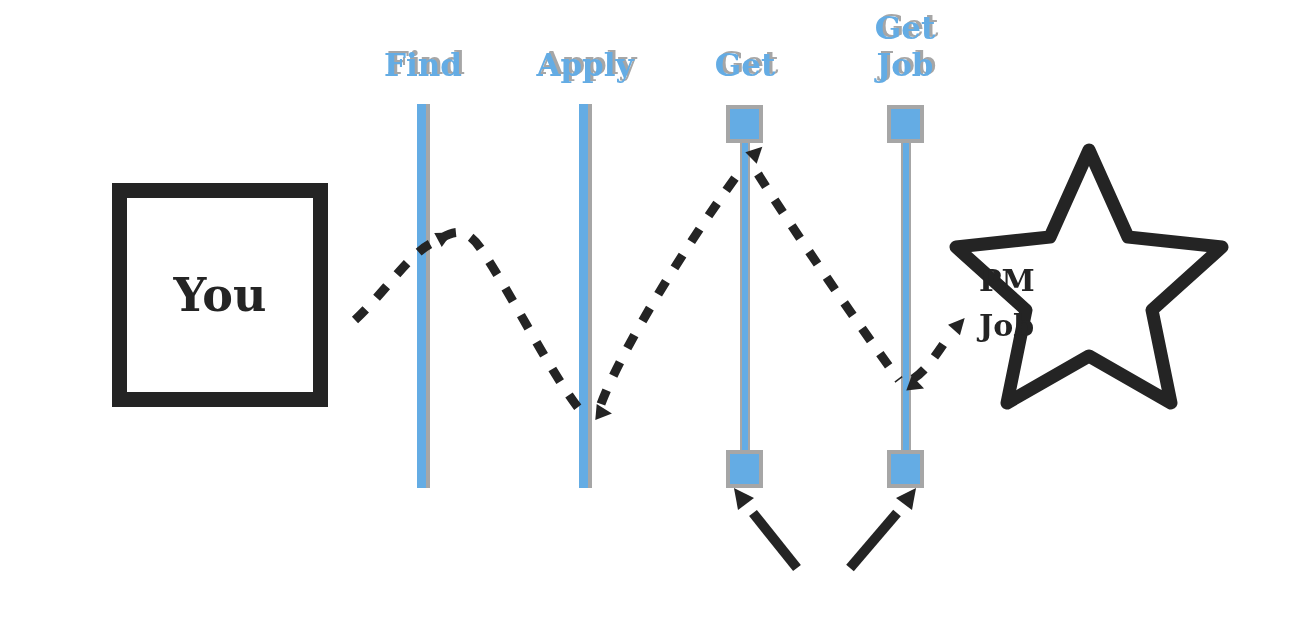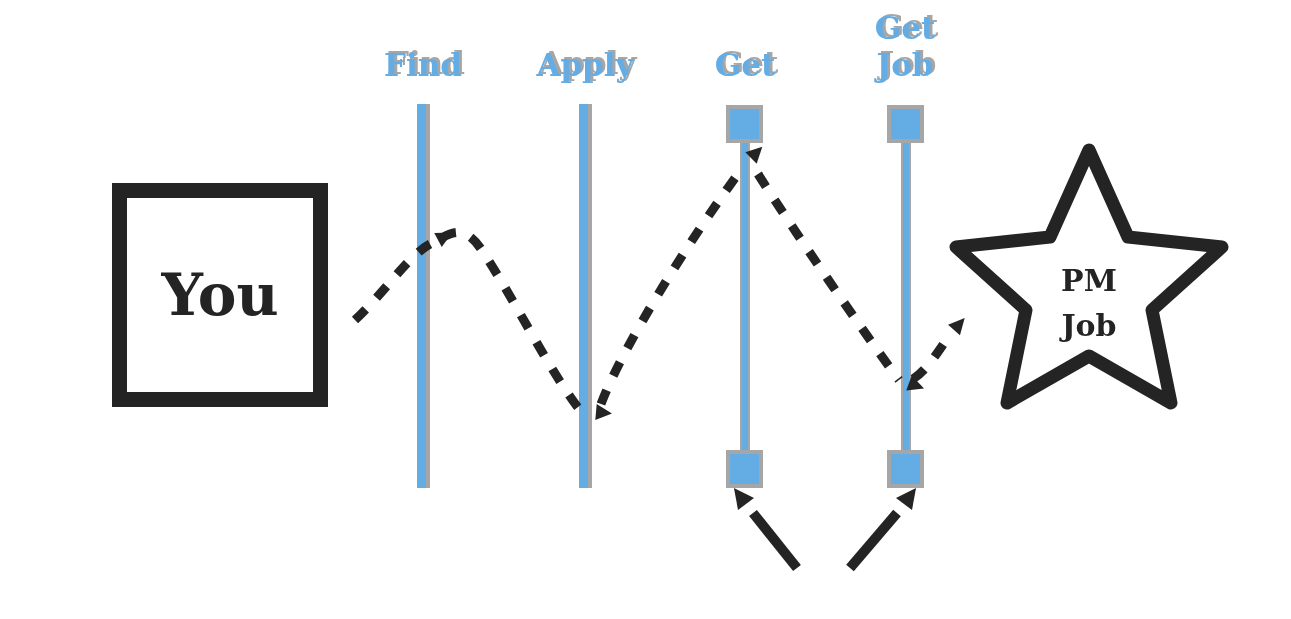--- a/index.html
+++ b/index.html
@@ -60,30 +60,29 @@
     position: absolute;
     left: 112px;
     top: 183px;
     width: 216px;
     height: 224px;
     border: 15px solid var(--ink-black);
     display: flex;
     align-items: center;
     justify-content: center;
     font-weight: bold;
-    font-size: 58px;
+    font-size: 46px;
     color: var(--ink-black);
     background: var(--background);
   }
   .star-label {
     position: absolute;
     left: 979px;
     top: 258px;
     width: 220px;
-    text-align: center;
     font-weight: bold;
     font-size: 30px;
     line-height: 45px;
     color: var(--ink-black);
   }
   .gates-label {
     position: absolute;
     left: 674px;
     top: 574px;
     width: 300px;

